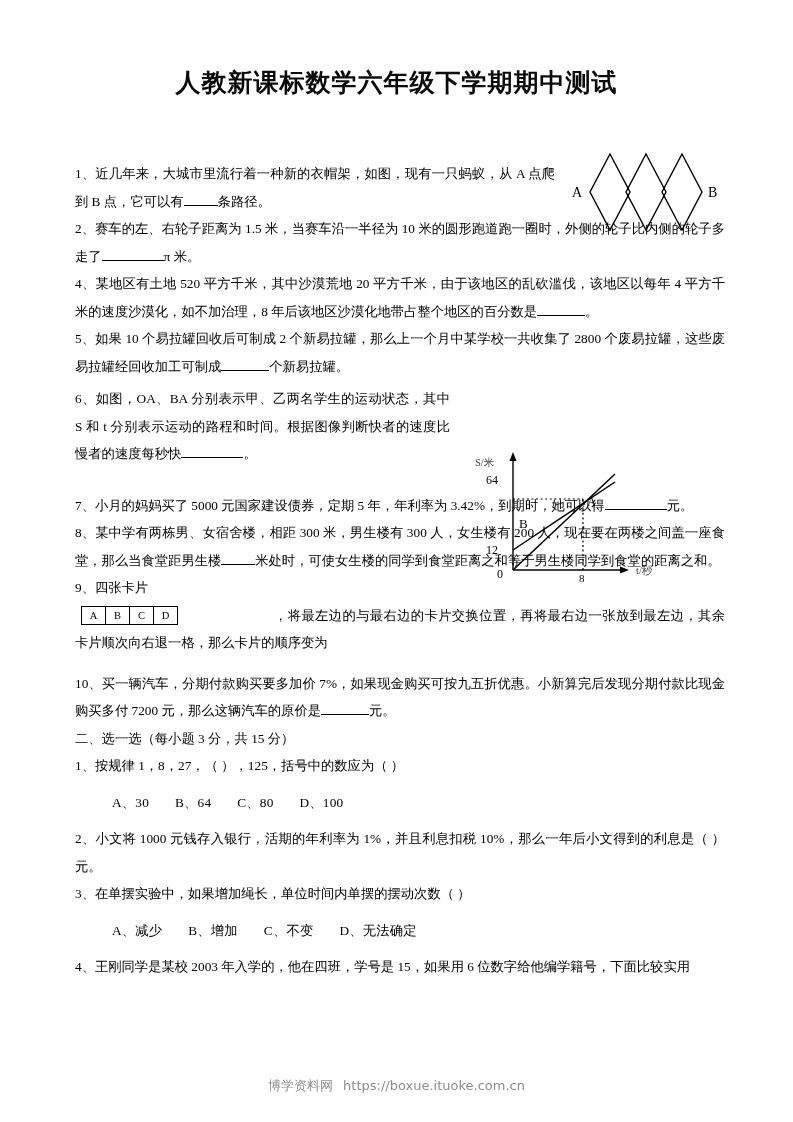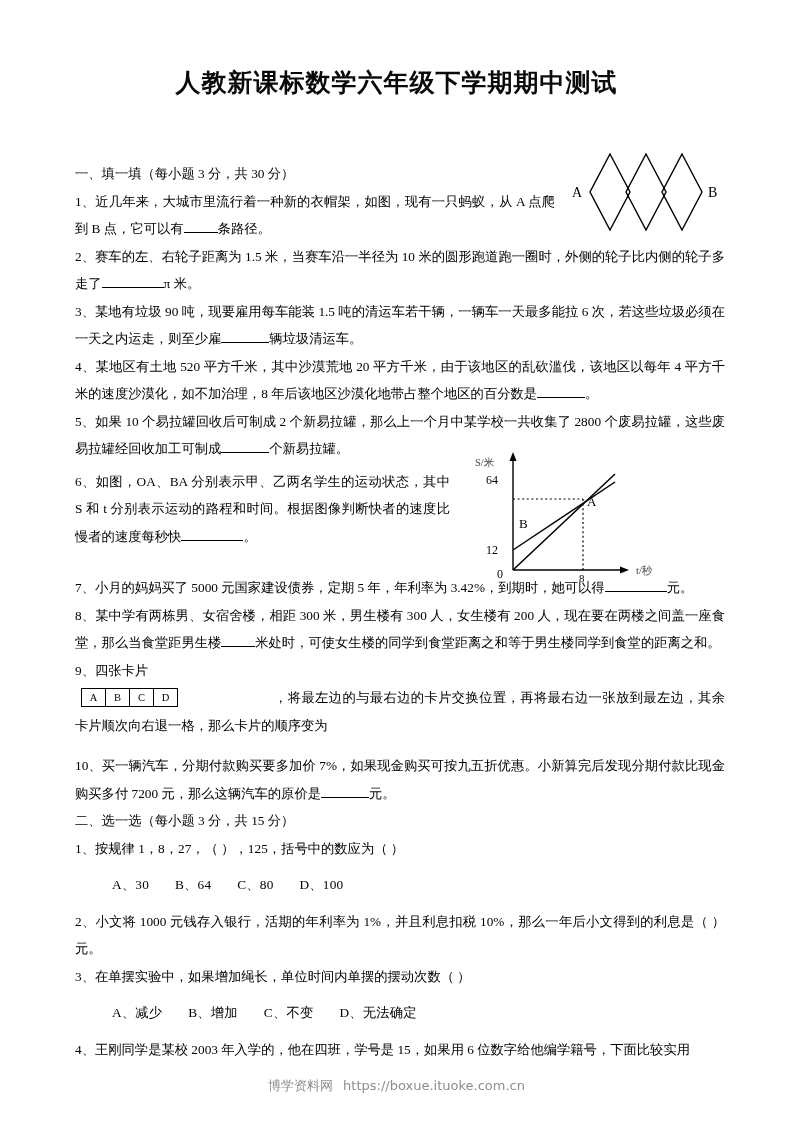--- a/index.html
+++ b/index.html
@@ -163,34 +163,30 @@
       <text x="24" y="134" font-family="Liberation Serif, serif" font-size="12" fill="#000">0</text>
       <text x="106" y="138" font-family="Liberation Serif, serif" font-size="11" fill="#000">8</text>
       <text x="163" y="130" font-family="Liberation Serif, serif" font-size="10.5" fill="#444">t/秒</text>
       <text x="114" y="62" font-family="Liberation Serif, serif" font-size="13" fill="#000">A</text>
       <text x="46" y="84" font-family="Liberation Serif, serif" font-size="13" fill="#000">B</text>
     </svg>
   </div>
 
   <div class="content">
 
-    <p class="para section-head">一、填一填（每小题 3 分，共 30 分）</p>
 
     
     <p class="para" style="width:480px;">
       <span>1、</span><span>近几年来，大城市里流行着一种新的衣帽架，如图，现有一只蚂蚁，从 A 点爬到 B 点，它可以有</span><span class="blank b-s"></span><span>条路径。</span>
     </p>
 
     <p class="para">
       <span>2、</span><span>赛车的左、右轮子距离为 1.5 米，当赛车沿一半径为 10 米的圆形跑道跑一圈时，外侧的轮子比内侧的轮子多走了</span><span class="blank b-l"></span><span>π 米。</span>
     </p>
 
-    <p class="para">
-      <span>3、</span><span>某地有垃圾 90 吨，现要雇用每车能装 1.5 吨的清运车若干辆，一辆车一天最多能拉 6 次，若这些垃圾必须在一天之内运走，则至少雇</span><span class="blank b-m"></span><span>辆垃圾清运车。</span>
-    </p>
 
     <p class="para">
       <span>4、</span><span>某地区有土地 520 平方千米，其中沙漠荒地 20 平方千米，由于该地区的乱砍滥伐，该地区以每年 4 平方千米的速度沙漠化，如不加治理，8 年后该地区沙漠化地带占整个地区的百分数是</span><span class="blank b-m"></span><span>。</span>
     </p>
 
     <p class="para">
       <span>5、</span><span>如果 10 个易拉罐回收后可制成 2 个新易拉罐，那么上一个月中某学校一共收集了 2800 个废易拉罐，这些废易拉罐经回收加工可制成</span><span class="blank b-m"></span><span>个新易拉罐。</span>
     </p>
 
     

